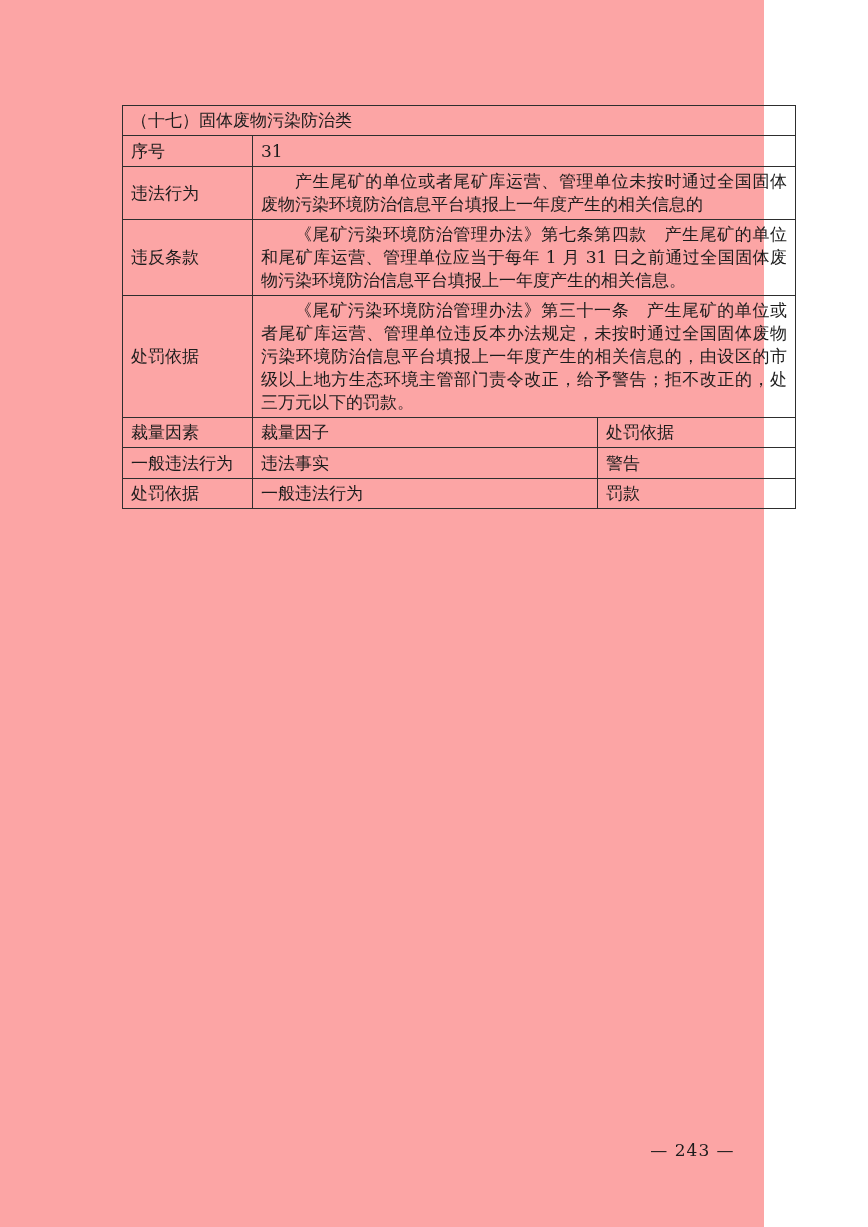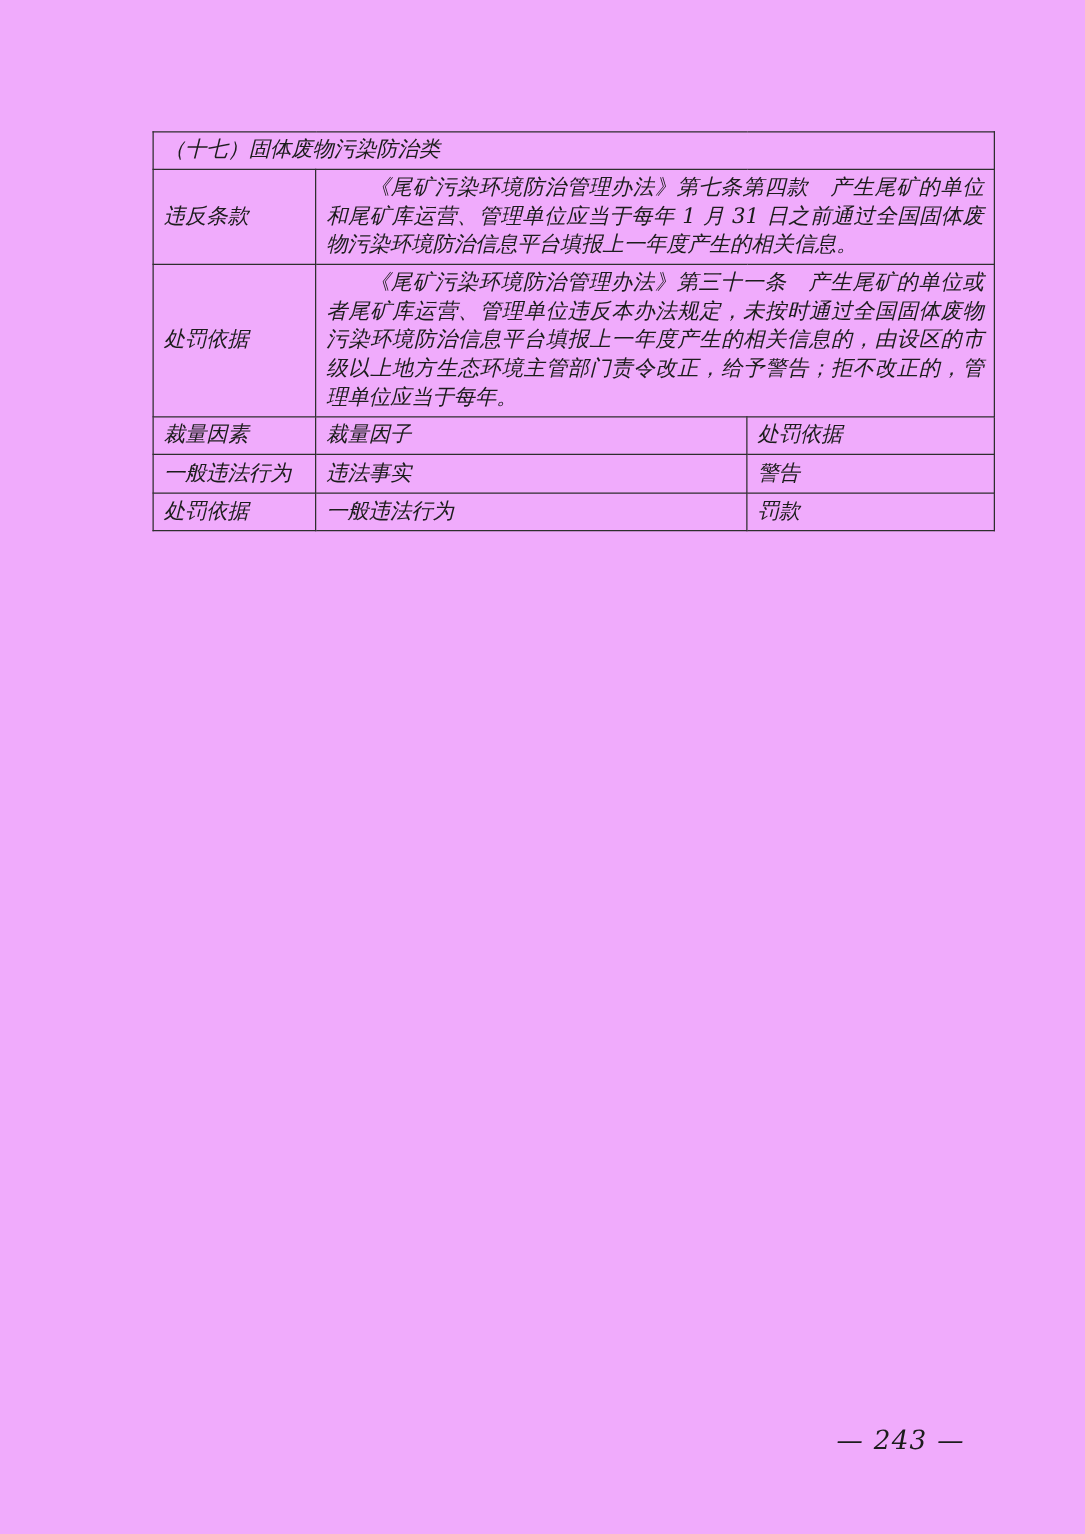--- a/index.html
+++ b/index.html
@@ -6,23 +6,22 @@
   html, body {
     width: 868px; height: 1227px;
     background: #ffffff;
     font-family: "DejaVu Serif", "Liberation Serif", serif;
     color: #1c1c1c;
     position: relative;
   }
   .doc-page {
     position: absolute;
     left: 0; top: 0;
-    width: 868px; height: 1227px;
-    background: #f0abfc;
-    font-style: italic;
+    width: 764px; height: 1227px;
+    background: #fca5a5;
   }
   table.law-table {
     position: absolute;
     left: 122px; top: 105px;
     width: 673px;
     border-collapse: collapse;
     table-layout: fixed;
     font-size: 17px;
     line-height: 23px;
   }
@@ -38,57 +37,67 @@
   tr.r-serial   { height: 31px; }
   tr.r-behavior { height: 48px; }
   tr.r-clause   { height: 69px; }
   tr.r-basis    { height: 112px; }
   tr.r-disc     { height: 30px; }
   tr.r-general  { height: 31px; }
   tr.r-refuse   { height: 30px; }
   tr.r-remark   { height: 31px; }
   .page-number {
     position: absolute;
-    left: 628px; top: 1140px;
+    left: 600px; top: 1140px;
     width: 185px;
     text-align: center;
-    font-size: 21px;
+    font-size: 17px;
     letter-spacing: 1px;
     color: #1c1c1c;
   }
 </style>
 </head>
 <body>
 
 <div class="doc-page">
 
   <table class="law-table">
     <colgroup>
       <col style="width:130px">
       <col style="width:345px">
       <col style="width:198px">
     </colgroup>
     <tbody>
       <tr class="r-header">
         <td colspan="3">（十七）固体废物污染防治类</td>
       </tr>
 
+      <tr class="r-serial">
+        <td>序号</td>
+        <td colspan="2">31</td>
+      </tr>
 
+      <tr class="r-behavior">
+        <td>违法行为</td>
+        <td colspan="2" class="para-cell">
+          <div class="para">产生尾矿的单位或者尾矿库运营、管理单位未按时通过全国固体废物污染环境防治信息平台填报上一年度产生的相关信息的</div>
+        </td>
+      </tr>
 
       <tr class="r-clause">
         <td>违反条款</td>
         <td colspan="2" class="para-cell">
           <div class="para">《尾矿污染环境防治管理办法》第七条第四款　产生尾矿的单位和尾矿库运营、管理单位应当于每年 1 月 31 日之前通过全国固体废物污染环境防治信息平台填报上一年度产生的相关信息。</div>
         </td>
       </tr>
 
       <tr class="r-basis">
         <td>处罚依据</td>
         <td colspan="2" class="para-cell">
-          <div class="para">《尾矿污染环境防治管理办法》第三十一条　产生尾矿的单位或者尾矿库运营、管理单位违反本办法规定，未按时通过全国固体废物污染环境防治信息平台填报上一年度产生的相关信息的，由设区的市级以上地方生态环境主管部门责令改正，给予警告；拒不改正的，管理单位应当于每年。</div>
+          <div class="para">《尾矿污染环境防治管理办法》第三十一条　产生尾矿的单位或者尾矿库运营、管理单位违反本办法规定，未按时通过全国固体废物污染环境防治信息平台填报上一年度产生的相关信息的，由设区的市级以上地方生态环境主管部门责令改正，给予警告；拒不改正的，处三万元以下的罚款。</div>
         </td>
       </tr>
 
       <tr class="r-disc">
         <td>裁量因素</td>
         <td>裁量因子</td>
         <td>处罚依据</td>
       </tr>
 
       <tr class="r-general">

